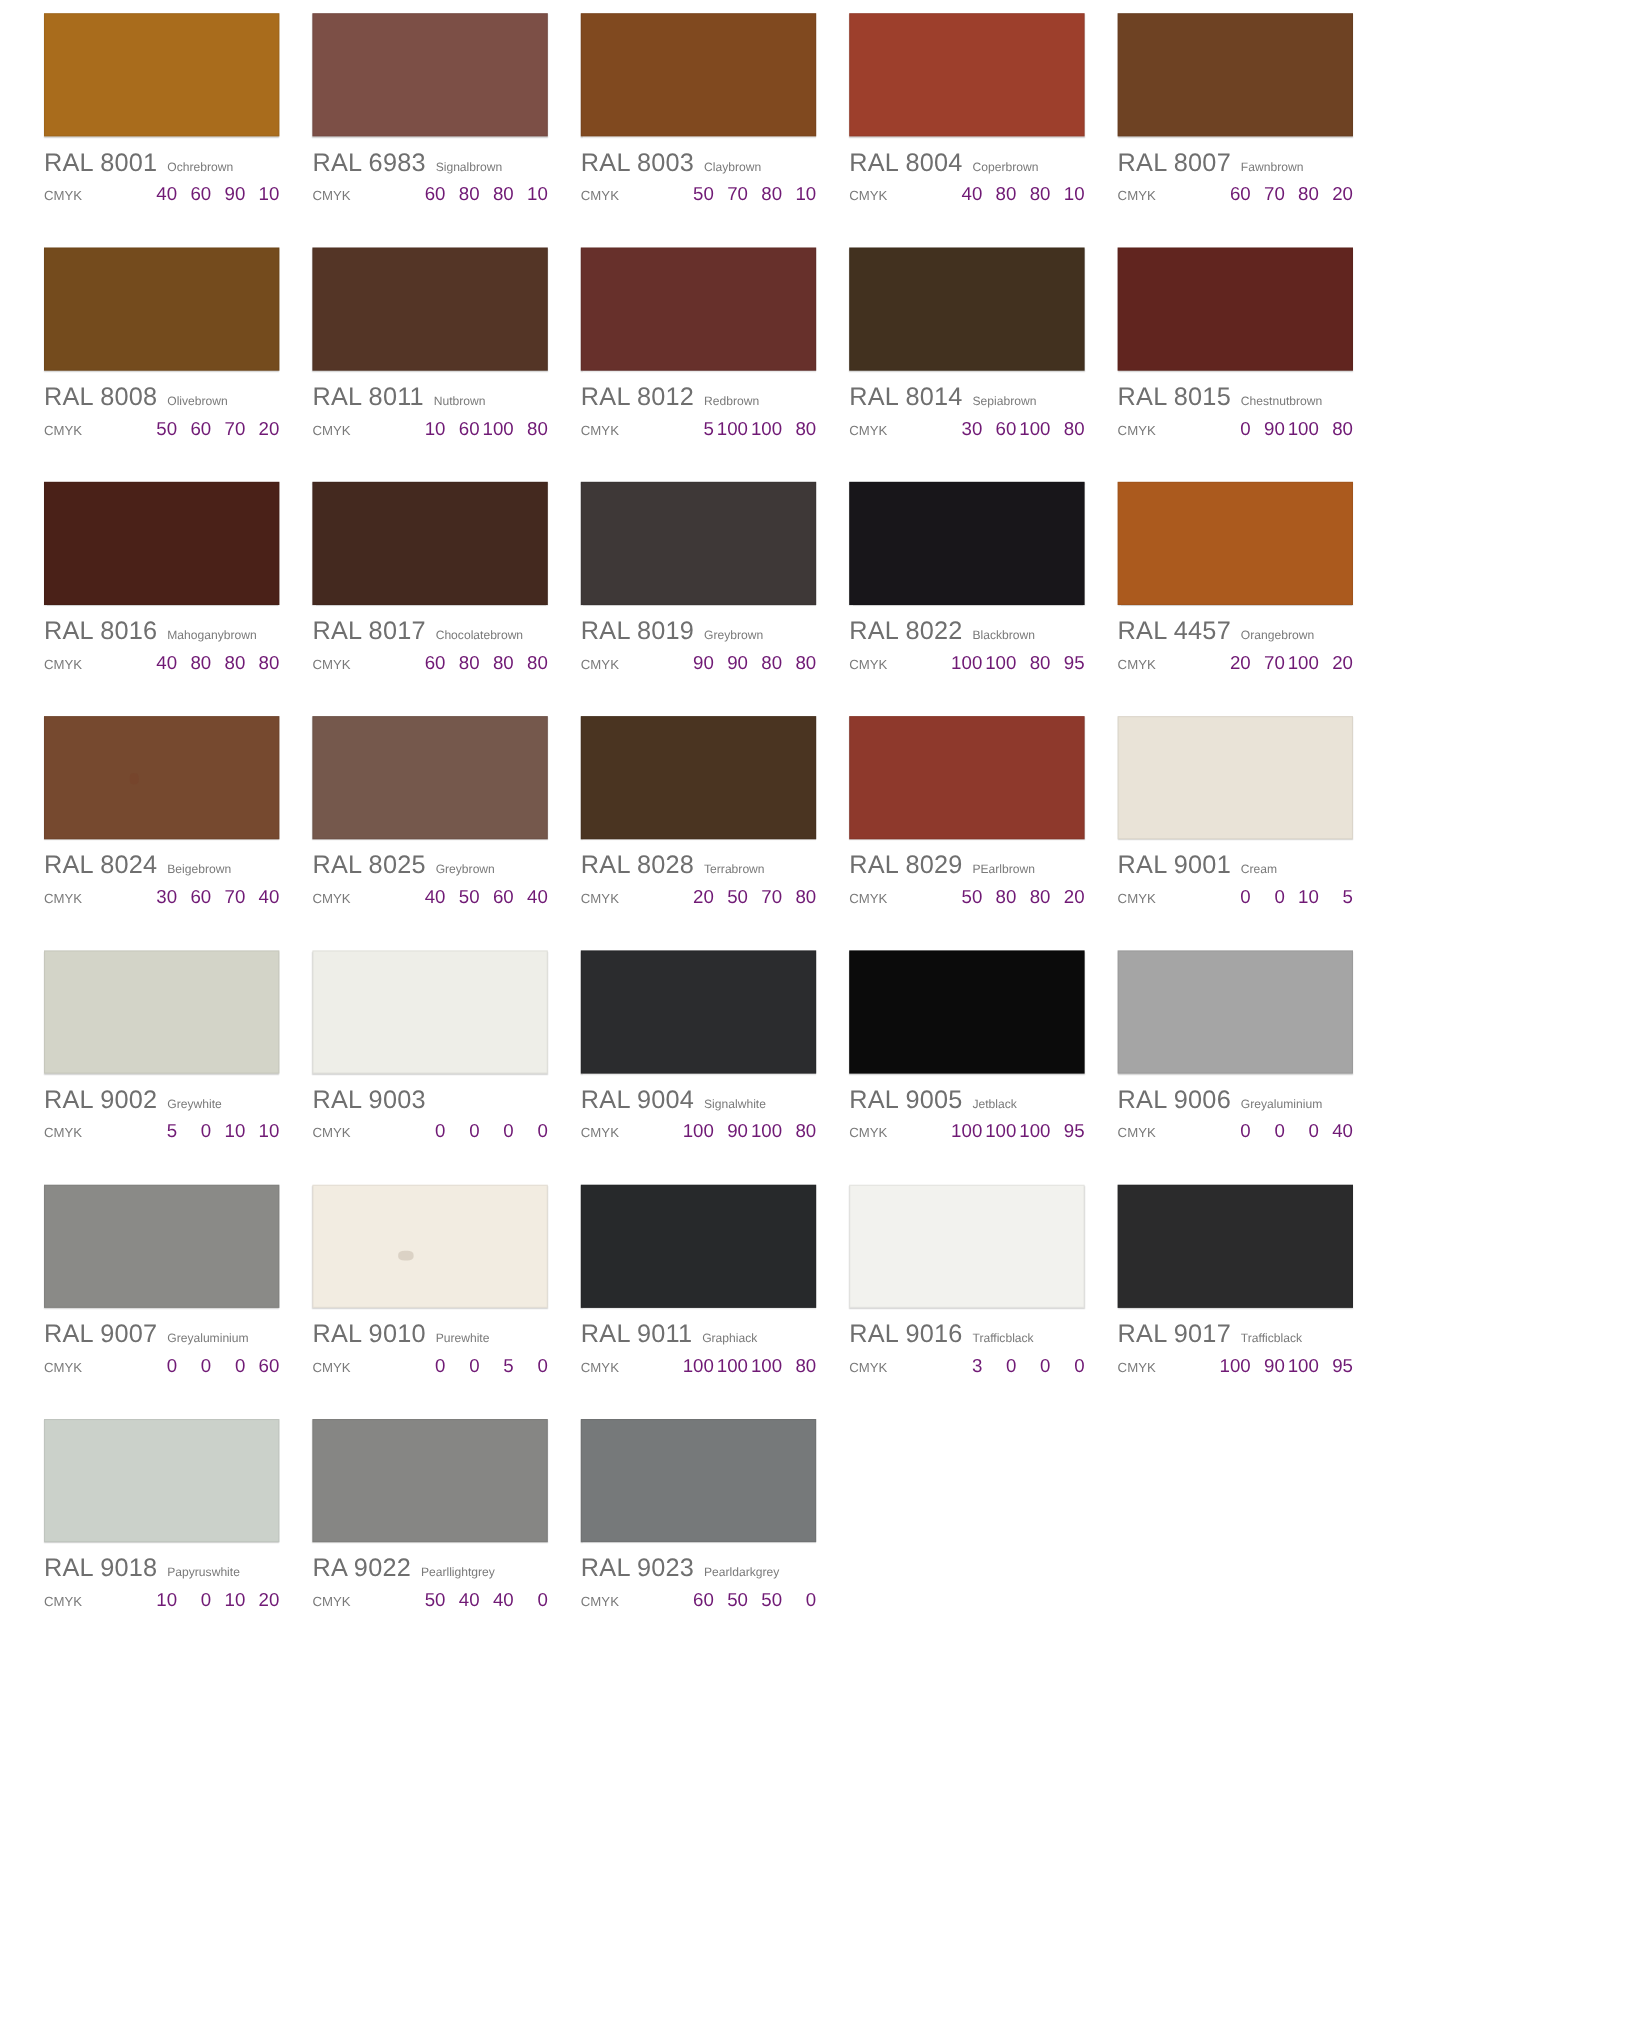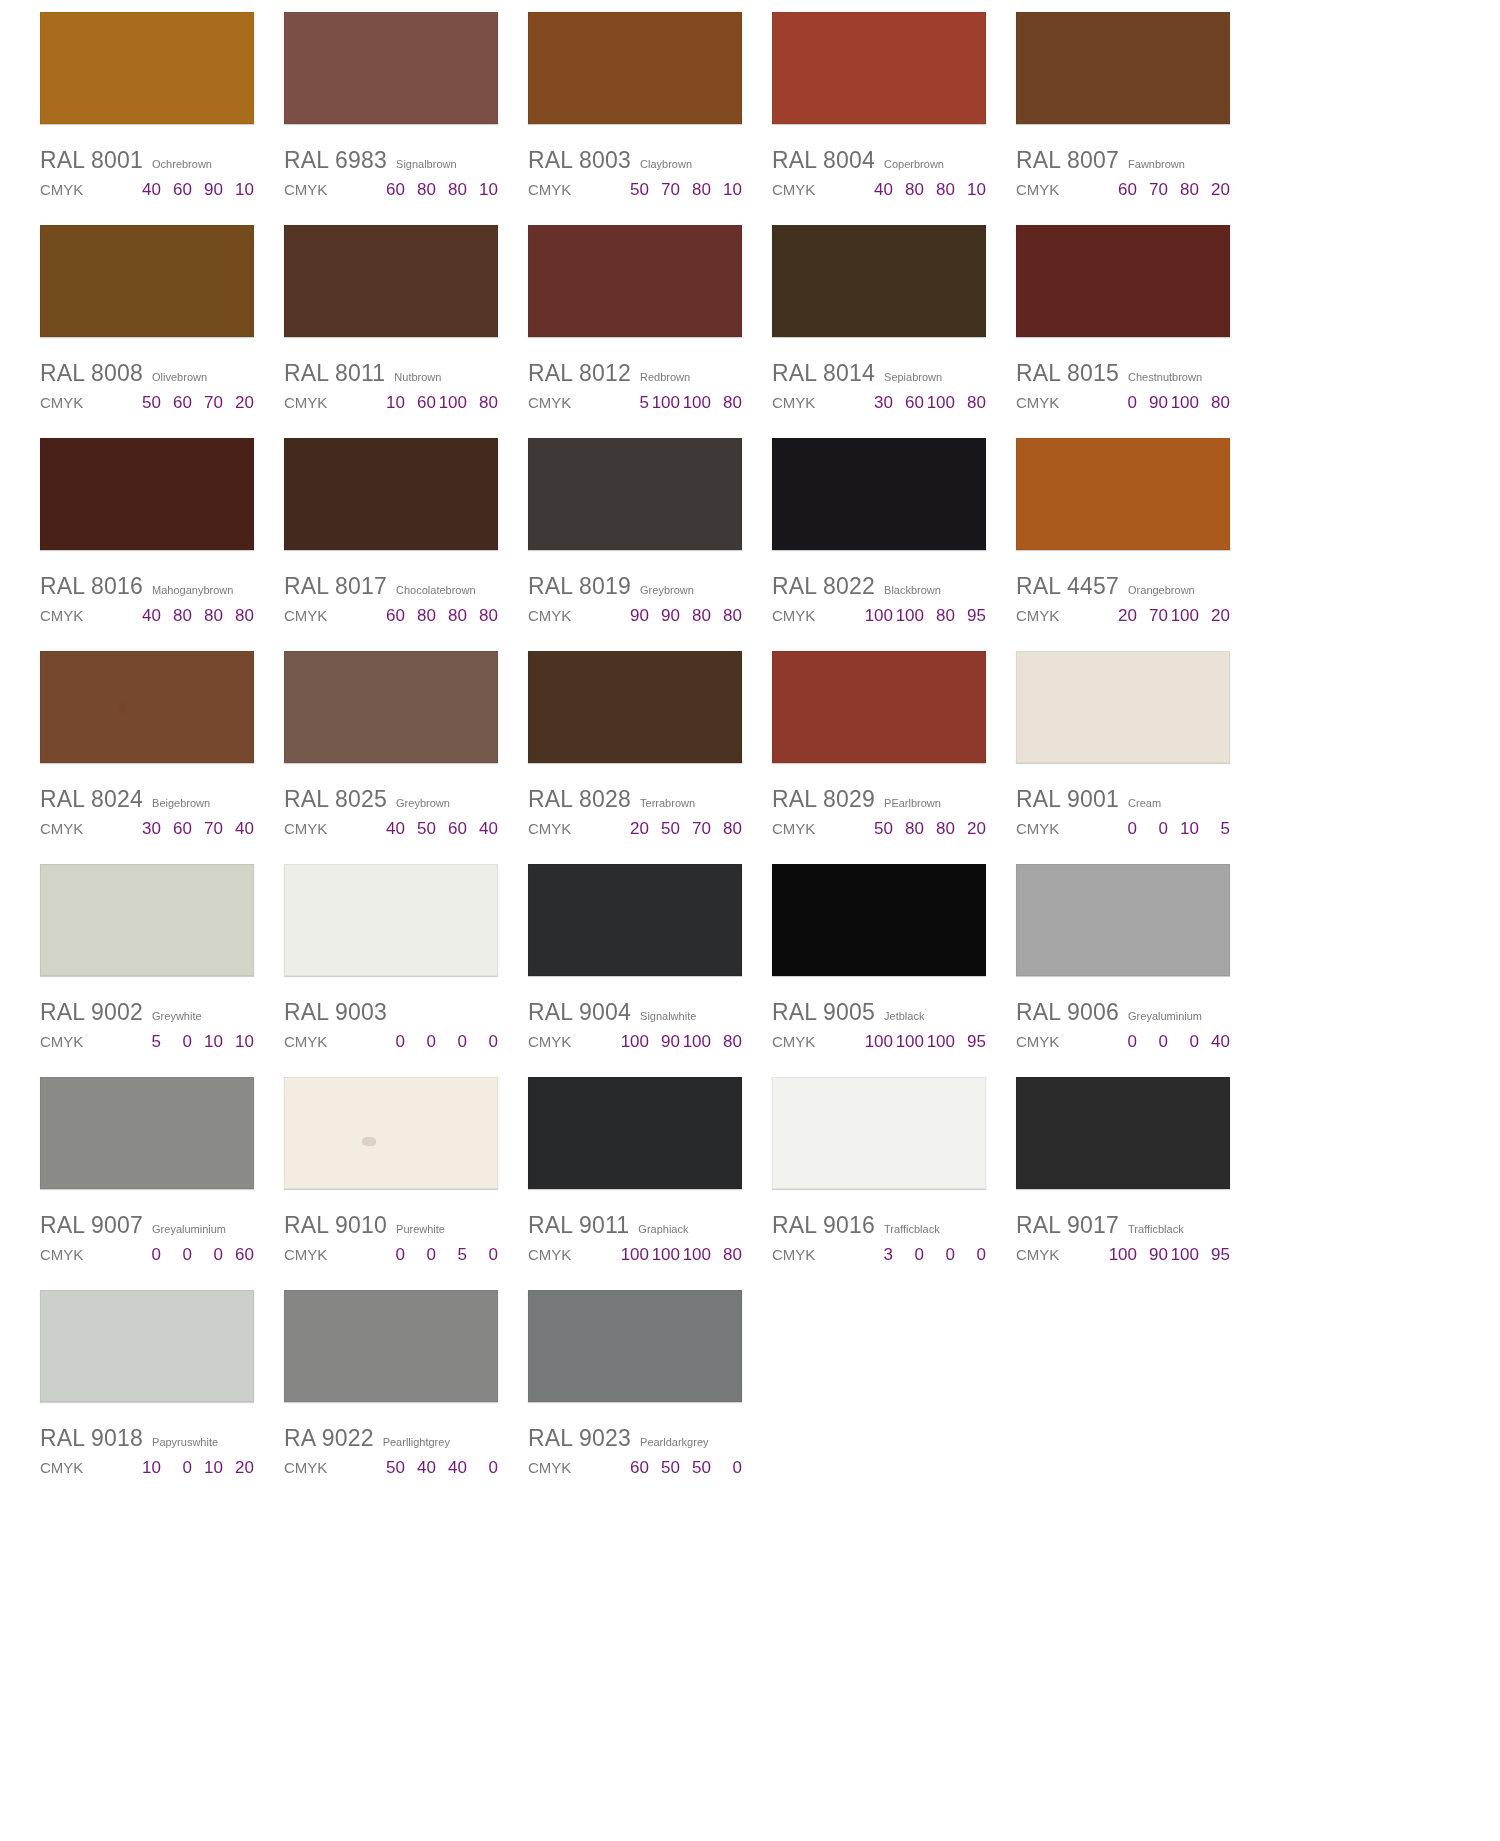--- a/index.html
+++ b/index.html
@@ -44,21 +44,21 @@
   .chip {
     width: 214px;
     height: 112px;
     box-sizing: border-box;
     border: 1px solid rgba(0,0,0,0.06);
     box-shadow: 0 1px 1px rgba(0,0,0,0.18);
   }
   .label-row {
     display: flex;
     align-items: baseline;
-    margin-top: 23px;
+    margin-top: 10px;
     white-space: nowrap;
     overflow: visible;
   }
   .ral-code {
     font-family: "Liberation Sans", sans-serif;
     font-size: 23px;
     color: #6f6f6f;
     letter-spacing: 0.2px;
     font-weight: 400;
   }
@@ -70,21 +70,21 @@
     font-weight: 400;
   }
   .cmyk-row {
     display: flex;
     align-items: baseline;
     margin-top: 6px;
     white-space: nowrap;
   }
   .cmyk-label {
     font-family: "Liberation Sans", sans-serif;
-    font-size: 15px;
+    font-size: 12px;
     color: #7a7a7a;
     width: 96px;
     display: inline-block;
   }
   .cmyk-values {
     font-family: "Liberation Sans", sans-serif;
     font-size: 17px;
     color: #701a75;
     display: inline-flex;
     gap: 0;

